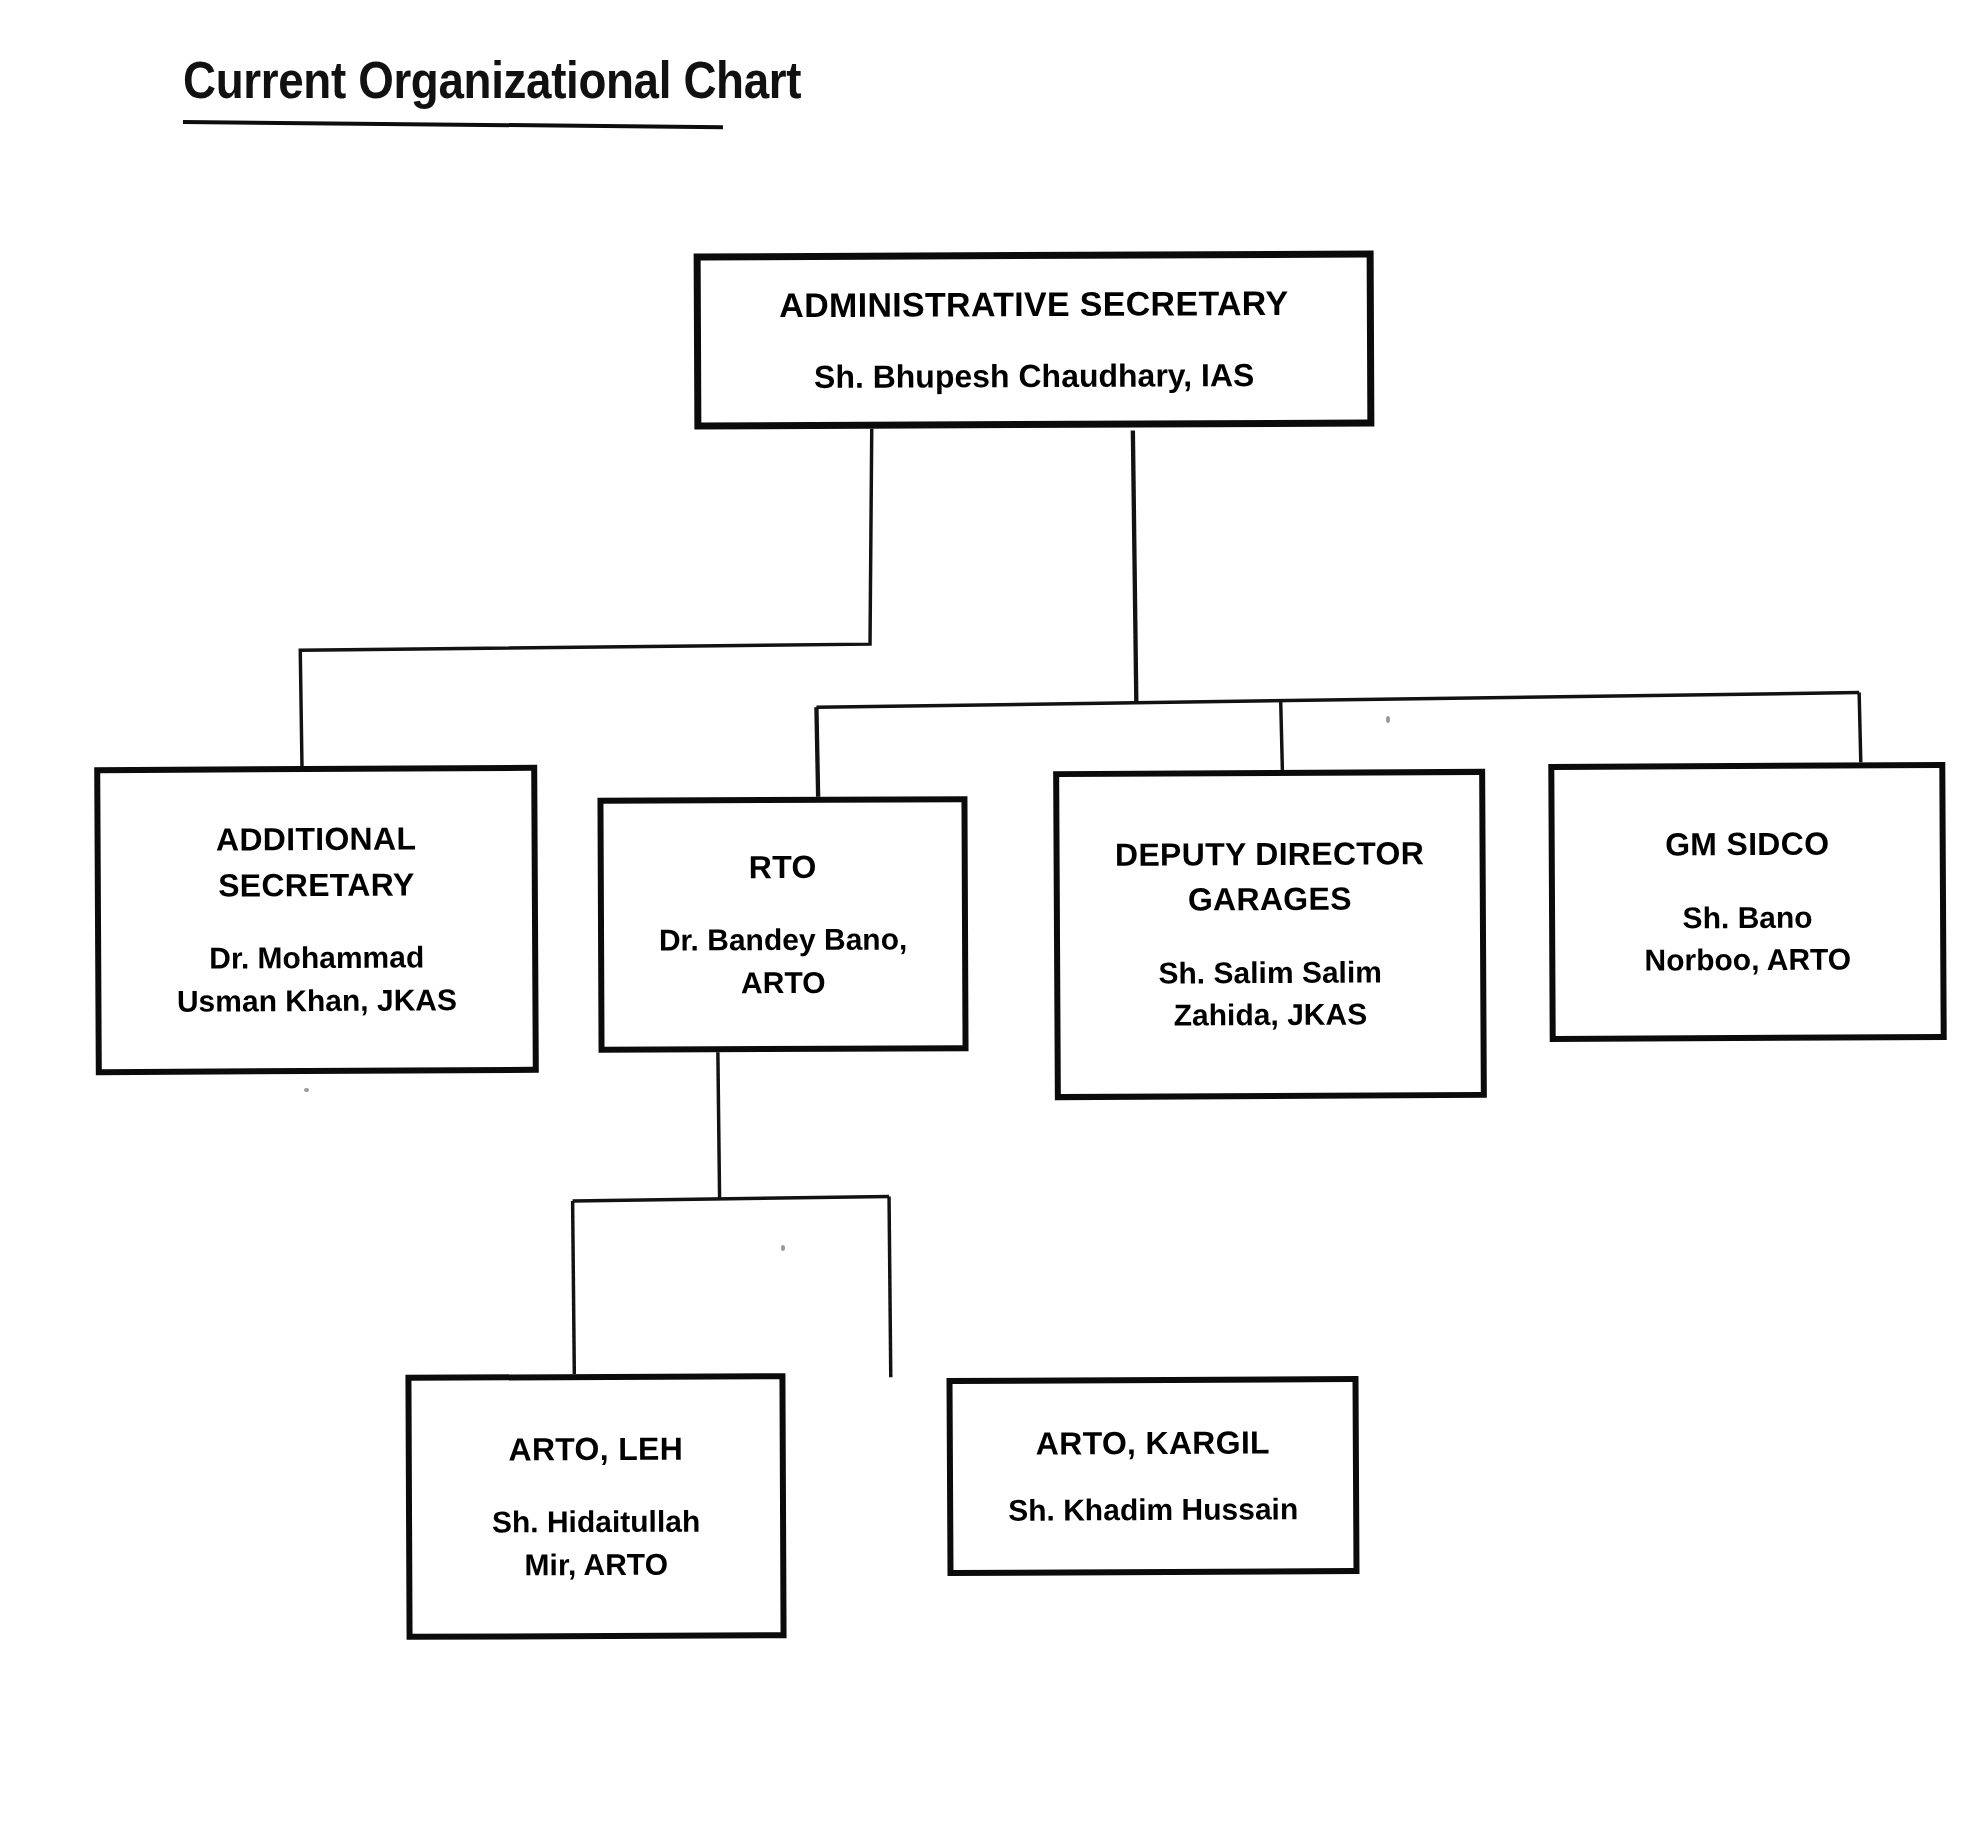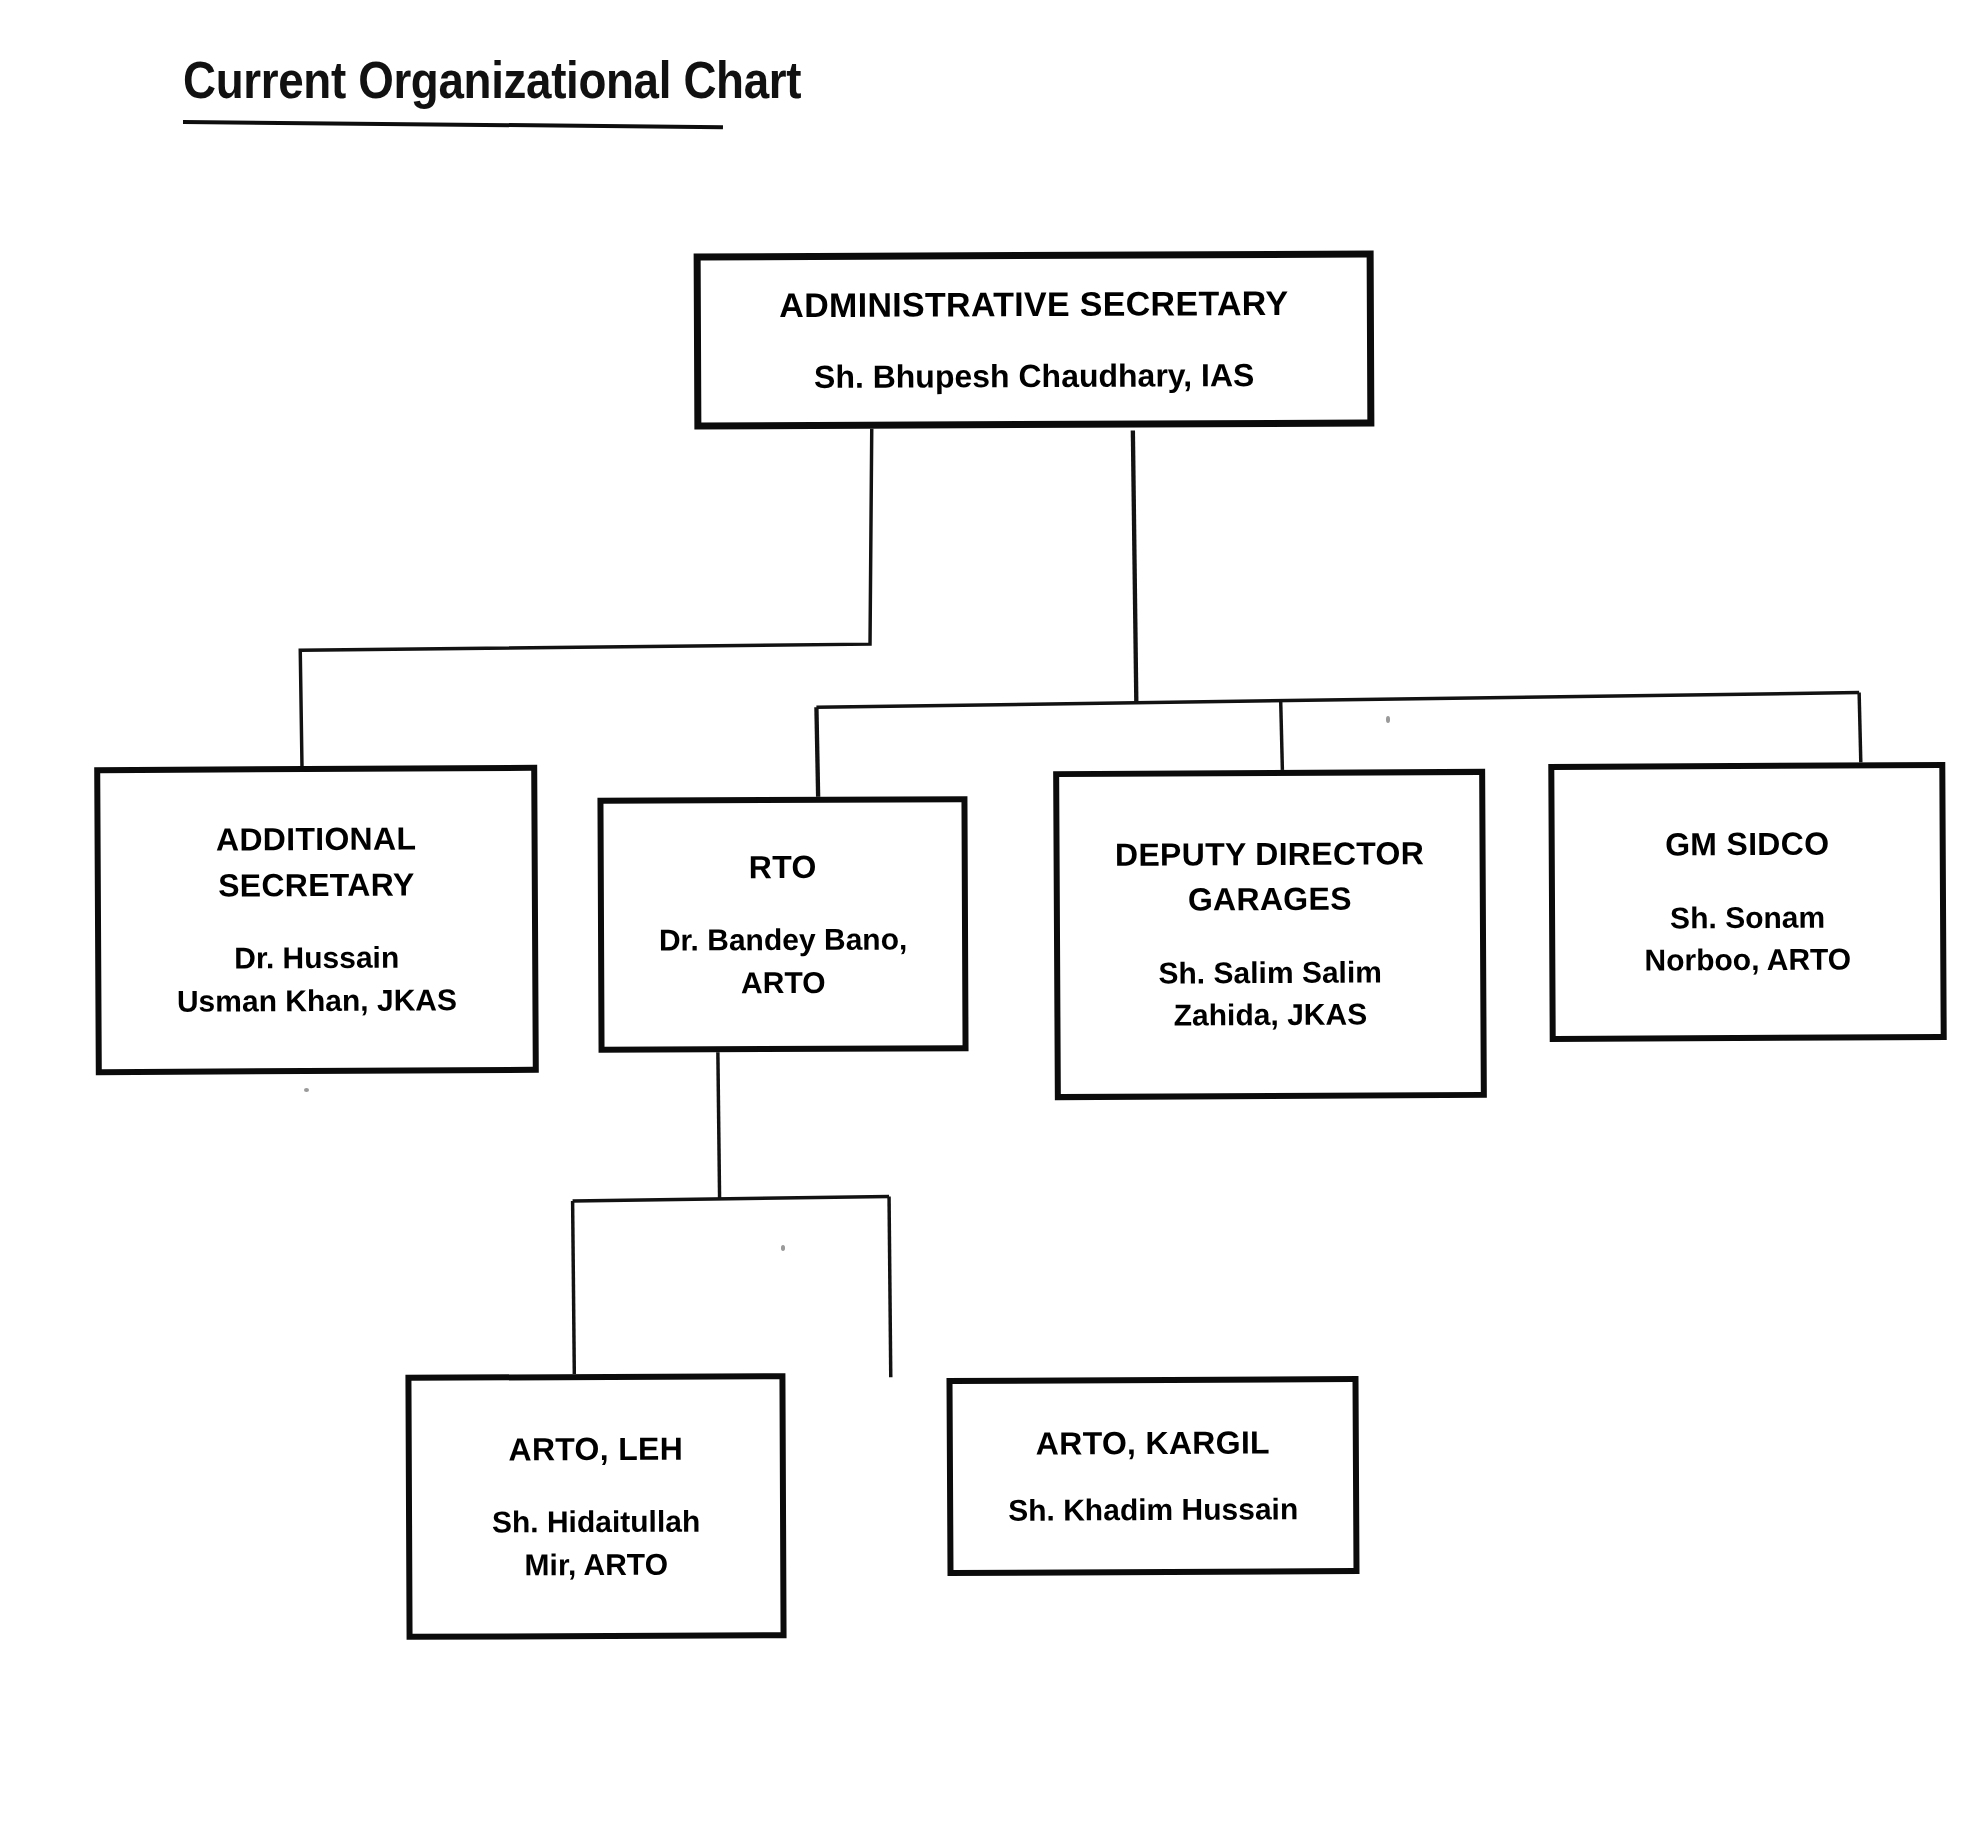--- a/index.html
+++ b/index.html
@@ -170,21 +170,21 @@
   <div class="node" id="node-admin-secretary">
     <div class="node-title">ADMINISTRATIVE SECRETARY</div>
     <div class="spacer"></div>
     <div class="node-person">Sh. Bhupesh Chaudhary, IAS</div>
   </div>
 
   <div class="node" id="node-additional-secretary">
     <div class="node-title">ADDITIONAL</div>
     <div class="node-title">SECRETARY</div>
     <div class="spacer"></div>
-    <div class="node-person">Dr. Hussain</div>
+    <div class="node-person">Dr. Mohammad</div>
     <div class="node-person">Usman Khan, JKAS</div>
   </div>
 
   <div class="node" id="node-rto">
     <div class="node-title">RTO</div>
     <div class="spacer"></div>
     <div class="node-person">Dr. Bandey Bano,</div>
     <div class="node-person">ARTO</div>
   </div>
 
@@ -192,21 +192,21 @@
     <div class="node-title">DEPUTY DIRECTOR</div>
     <div class="node-title">GARAGES</div>
     <div class="spacer"></div>
     <div class="node-person">Sh. Salim Salim</div>
     <div class="node-person">Zahida, JKAS</div>
   </div>
 
   <div class="node" id="node-gm-sidco">
     <div class="node-title">GM SIDCO</div>
     <div class="spacer"></div>
-    <div class="node-person">Sh. Sonam</div>
+    <div class="node-person">Sh. Bano</div>
     <div class="node-person">Norboo, ARTO</div>
   </div>
 
   <div class="node" id="node-arto-leh">
     <div class="node-title">ARTO, LEH</div>
     <div class="spacer"></div>
     <div class="node-person">Sh. Hidaitullah</div>
     <div class="node-person">Mir, ARTO</div>
   </div>
 

